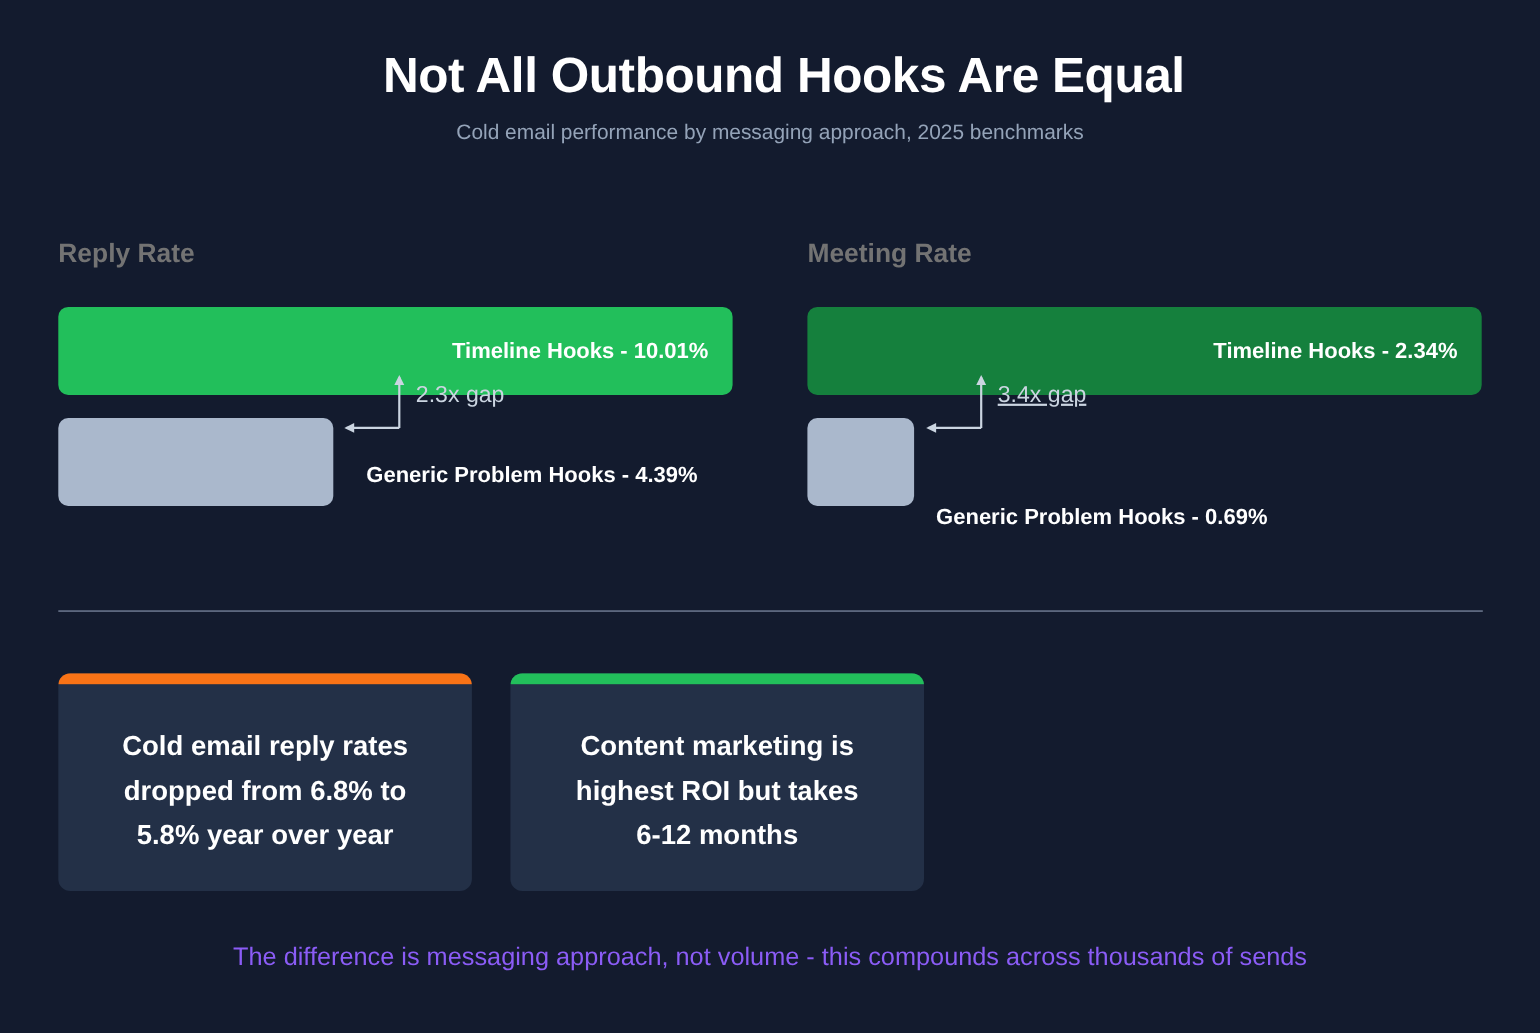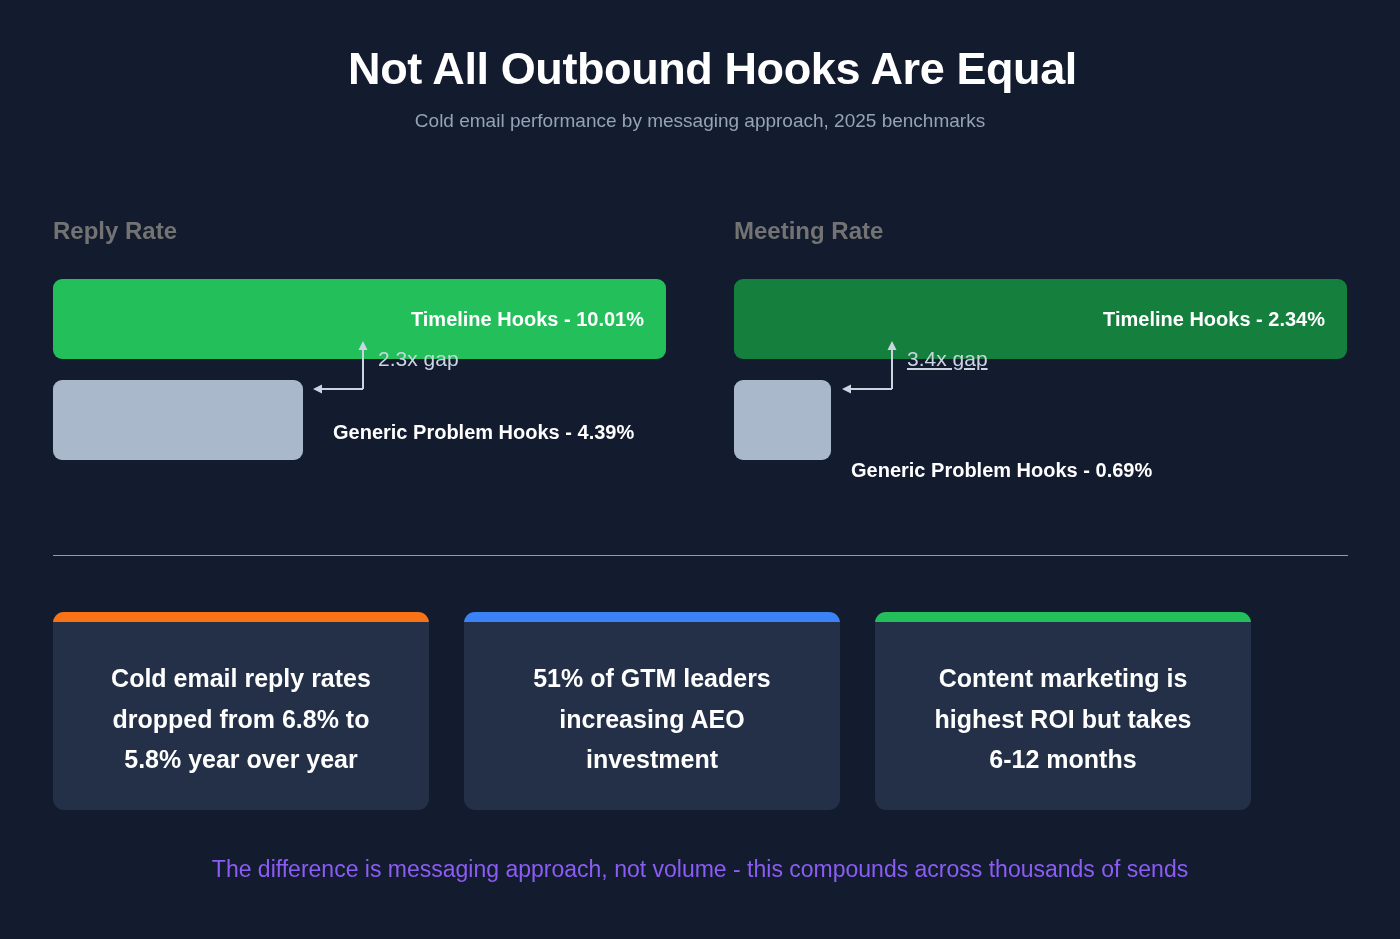--- a/index.html
+++ b/index.html
@@ -242,26 +242,20 @@
 
   <div class="cards">
 
     <div class="card">
       <div class="card-accent" style="background:#f97316;"></div>
       <div class="card-text">Cold email reply rates
 dropped from 6.8% to
 5.8% year over year</div>
     </div>
 
-    <div class="card">
-      <div class="card-accent" style="background:#3b82f6;"></div>
-      <div class="card-text">51% of GTM leaders
-increasing AEO
-investment</div>
-    </div>
 
     <div class="card">
       <div class="card-accent" style="background:#22bf5b;"></div>
       <div class="card-text">Content marketing is
 highest ROI but takes
 6-12 months</div>
     </div>
 
   </div>
 

